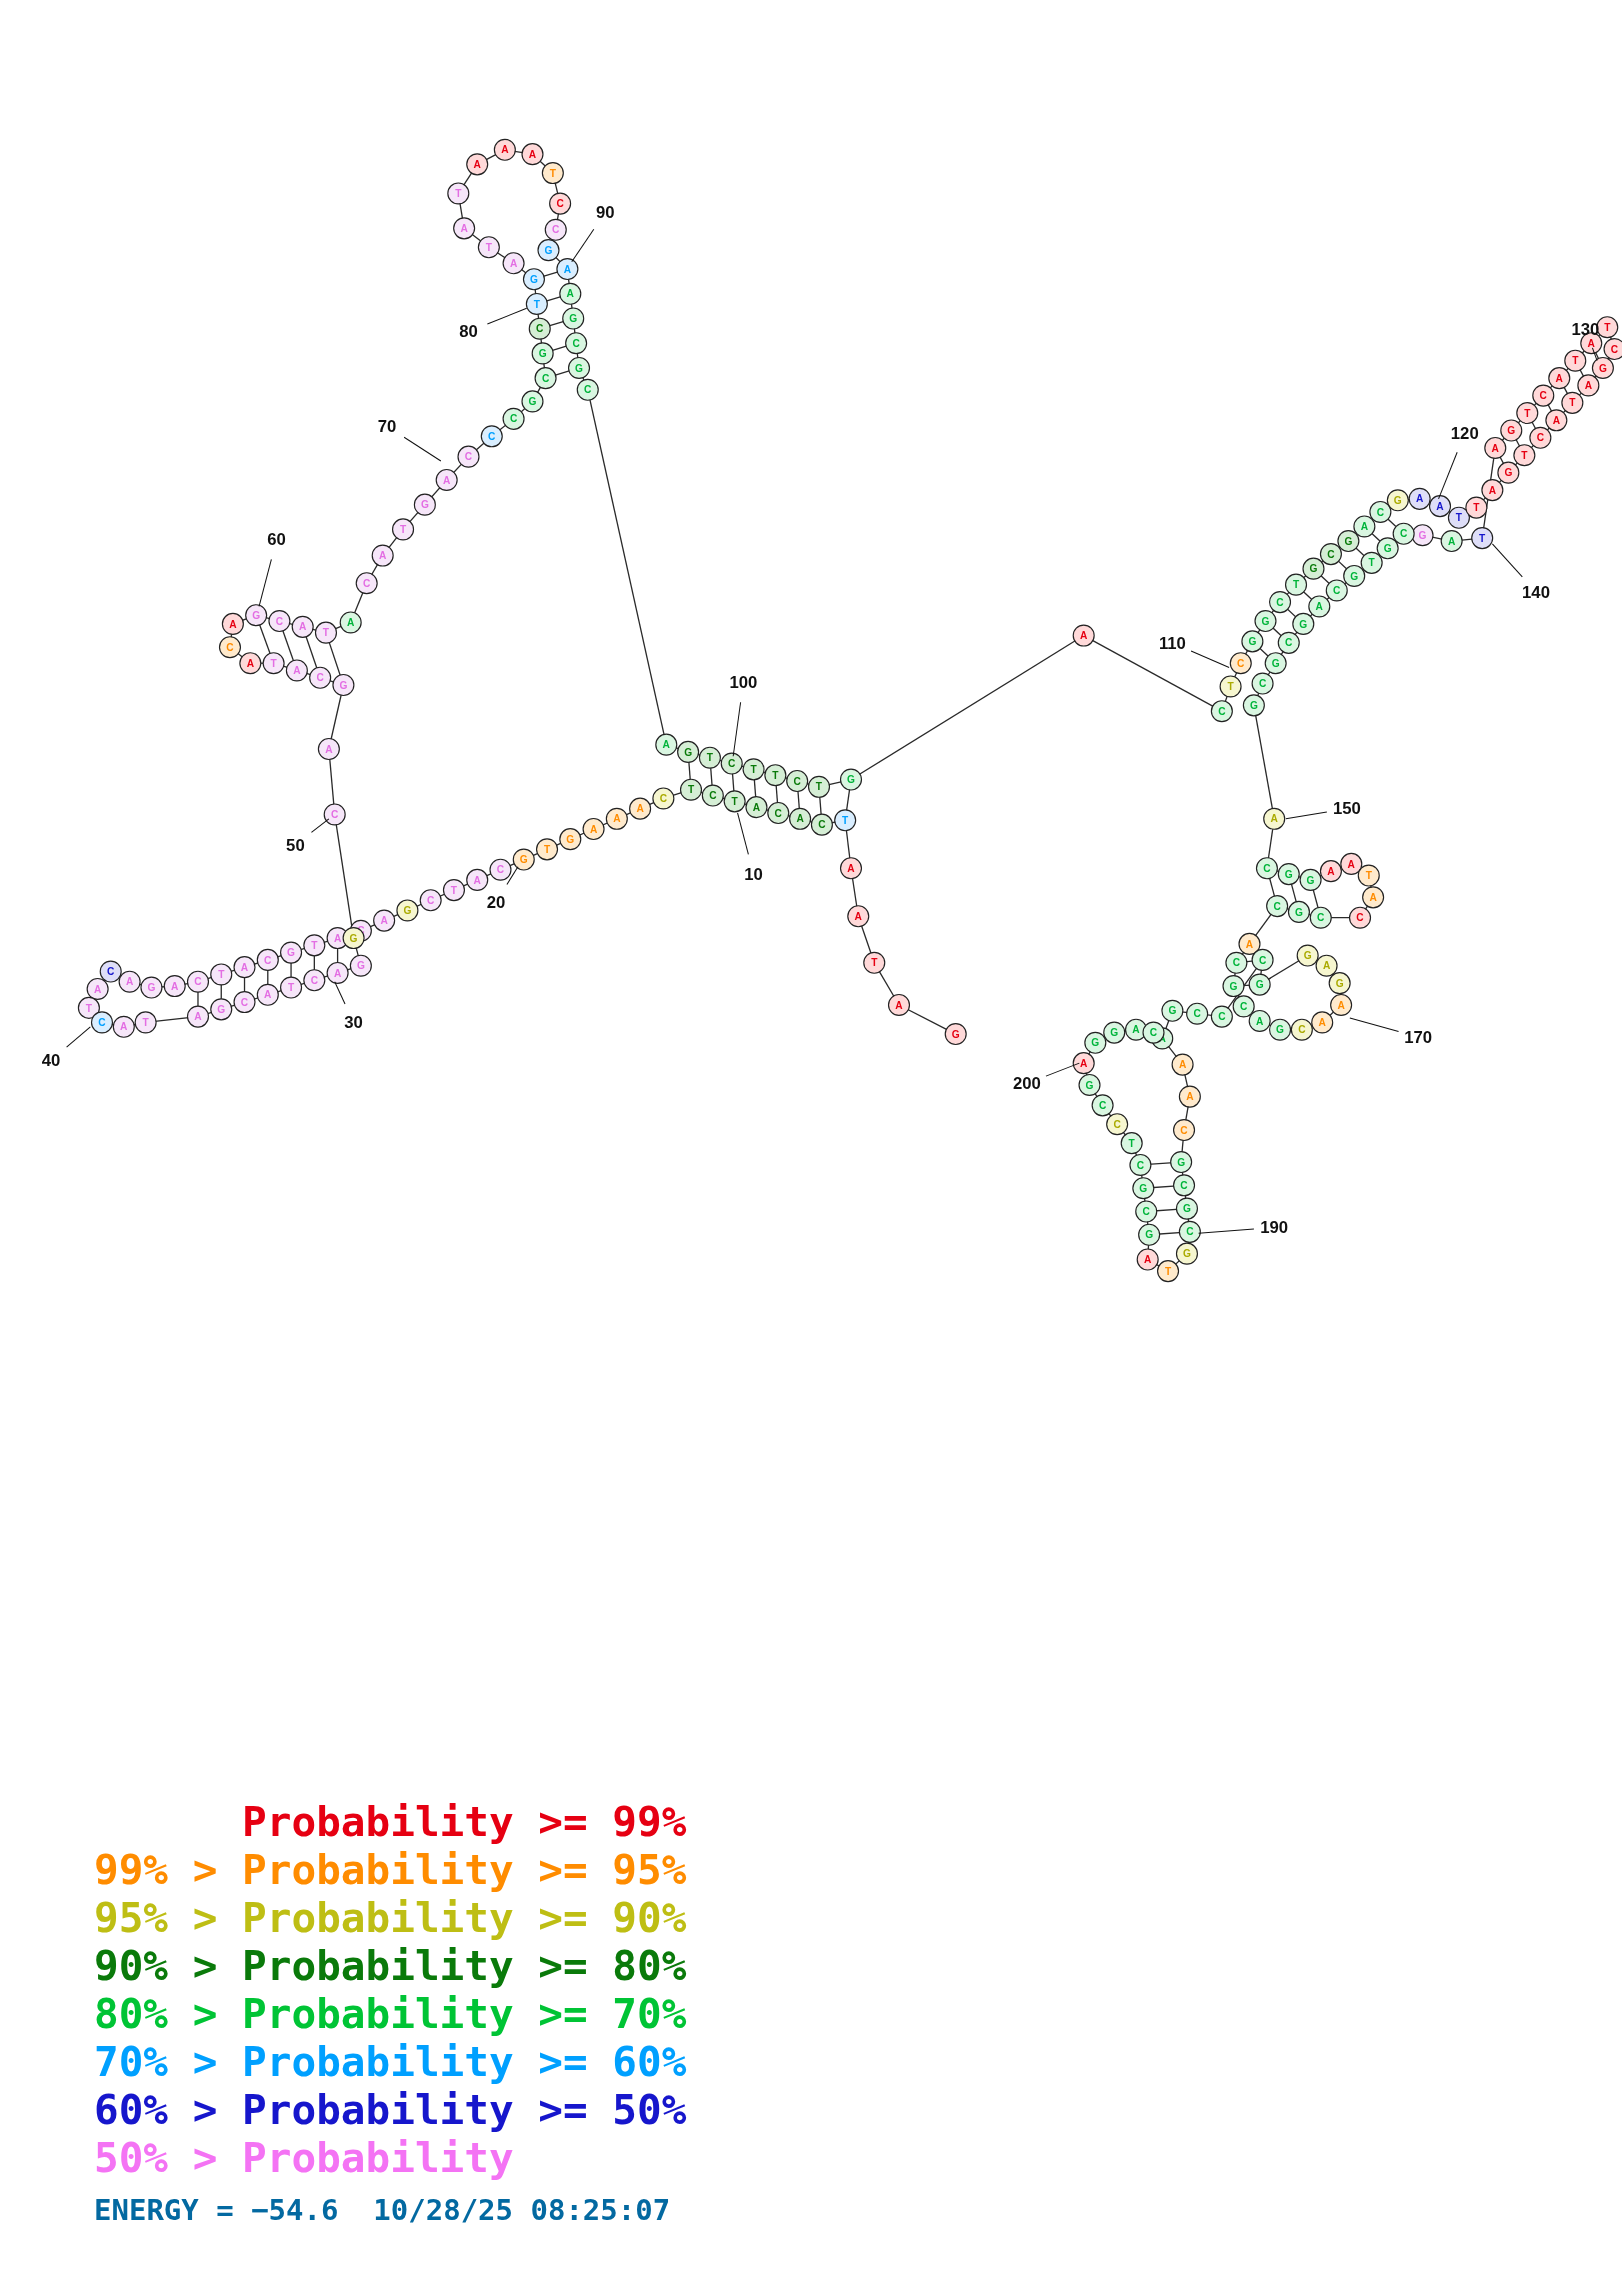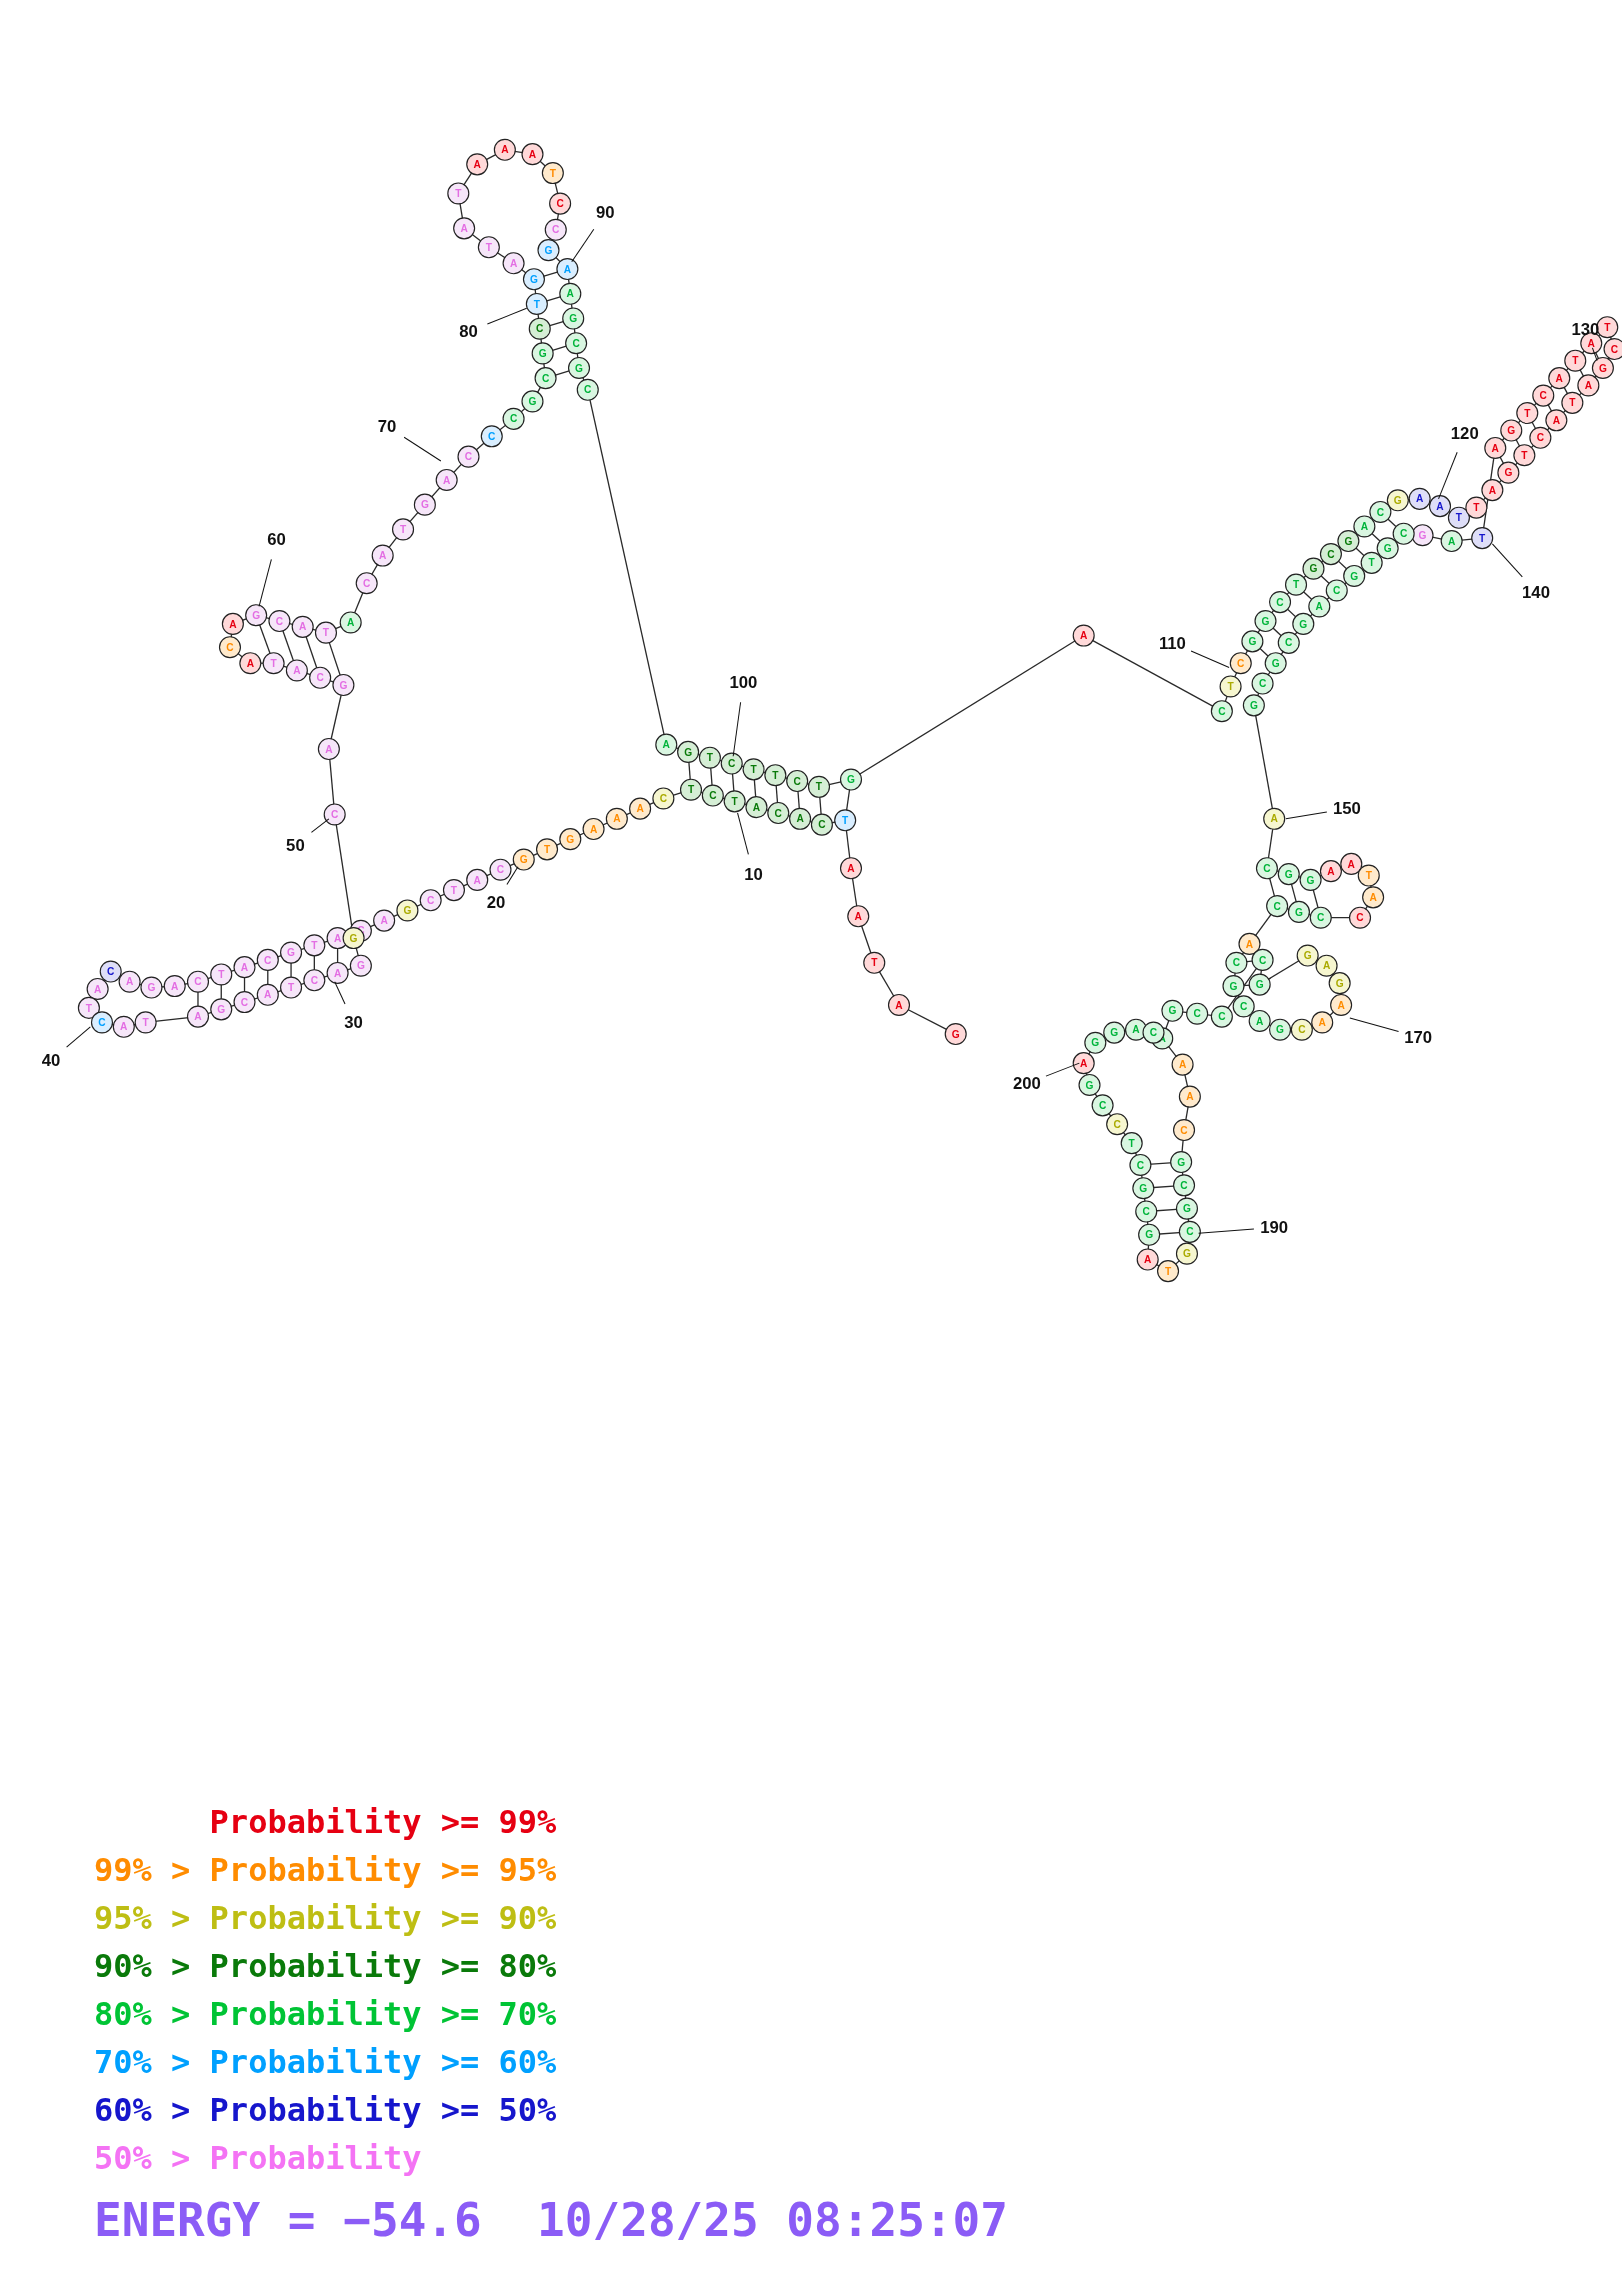--- a/index.html
+++ b/index.html
@@ -5,27 +5,27 @@
   html,body{margin:0;padding:0;}
   body{
     width:1622px;height:2295px;position:relative;background:#ffffff;
     font-family:"DejaVu Sans Mono","Liberation Mono",monospace;overflow:hidden;
   }
   #plot-wrap{position:absolute;left:0;top:0;width:1622px;height:2295px;}
   svg{display:block;}
   #legend{
     position:absolute;left:94px;top:1798px;
     font-family:"DejaVu Sans Mono","Liberation Mono",monospace;
-    font-weight:bold;font-size:32px;line-height:48px;white-space:pre;
+    font-weight:bold;font-size:41px;line-height:48px;white-space:pre;
   }
   .legend-line{white-space:pre;}
   #energy{
-    position:absolute;left:94px;top:2193px;color:#8b5cf6;
+    position:absolute;left:94px;top:2193px;color:#0369a1;
     font-family:"DejaVu Sans Mono","Liberation Mono",monospace;
-    font-weight:bold;font-size:46px;white-space:pre;
+    font-weight:bold;font-size:29px;white-space:pre;
   }
 </style>
 </head>
 <body>
 
 <div id="plot-wrap">
   <svg width="1622" height="2295" viewBox="0 0 1115 1578" xmlns="http://www.w3.org/2000/svg">
     <g id="g-backbone">
         <line x1="657" y1="711" x2="618" y2="691" stroke="#2a2a2a" stroke-width="0.9"></line>
         <line x1="618" y1="691" x2="601" y2="662" stroke="#2a2a2a" stroke-width="0.9"></line>

